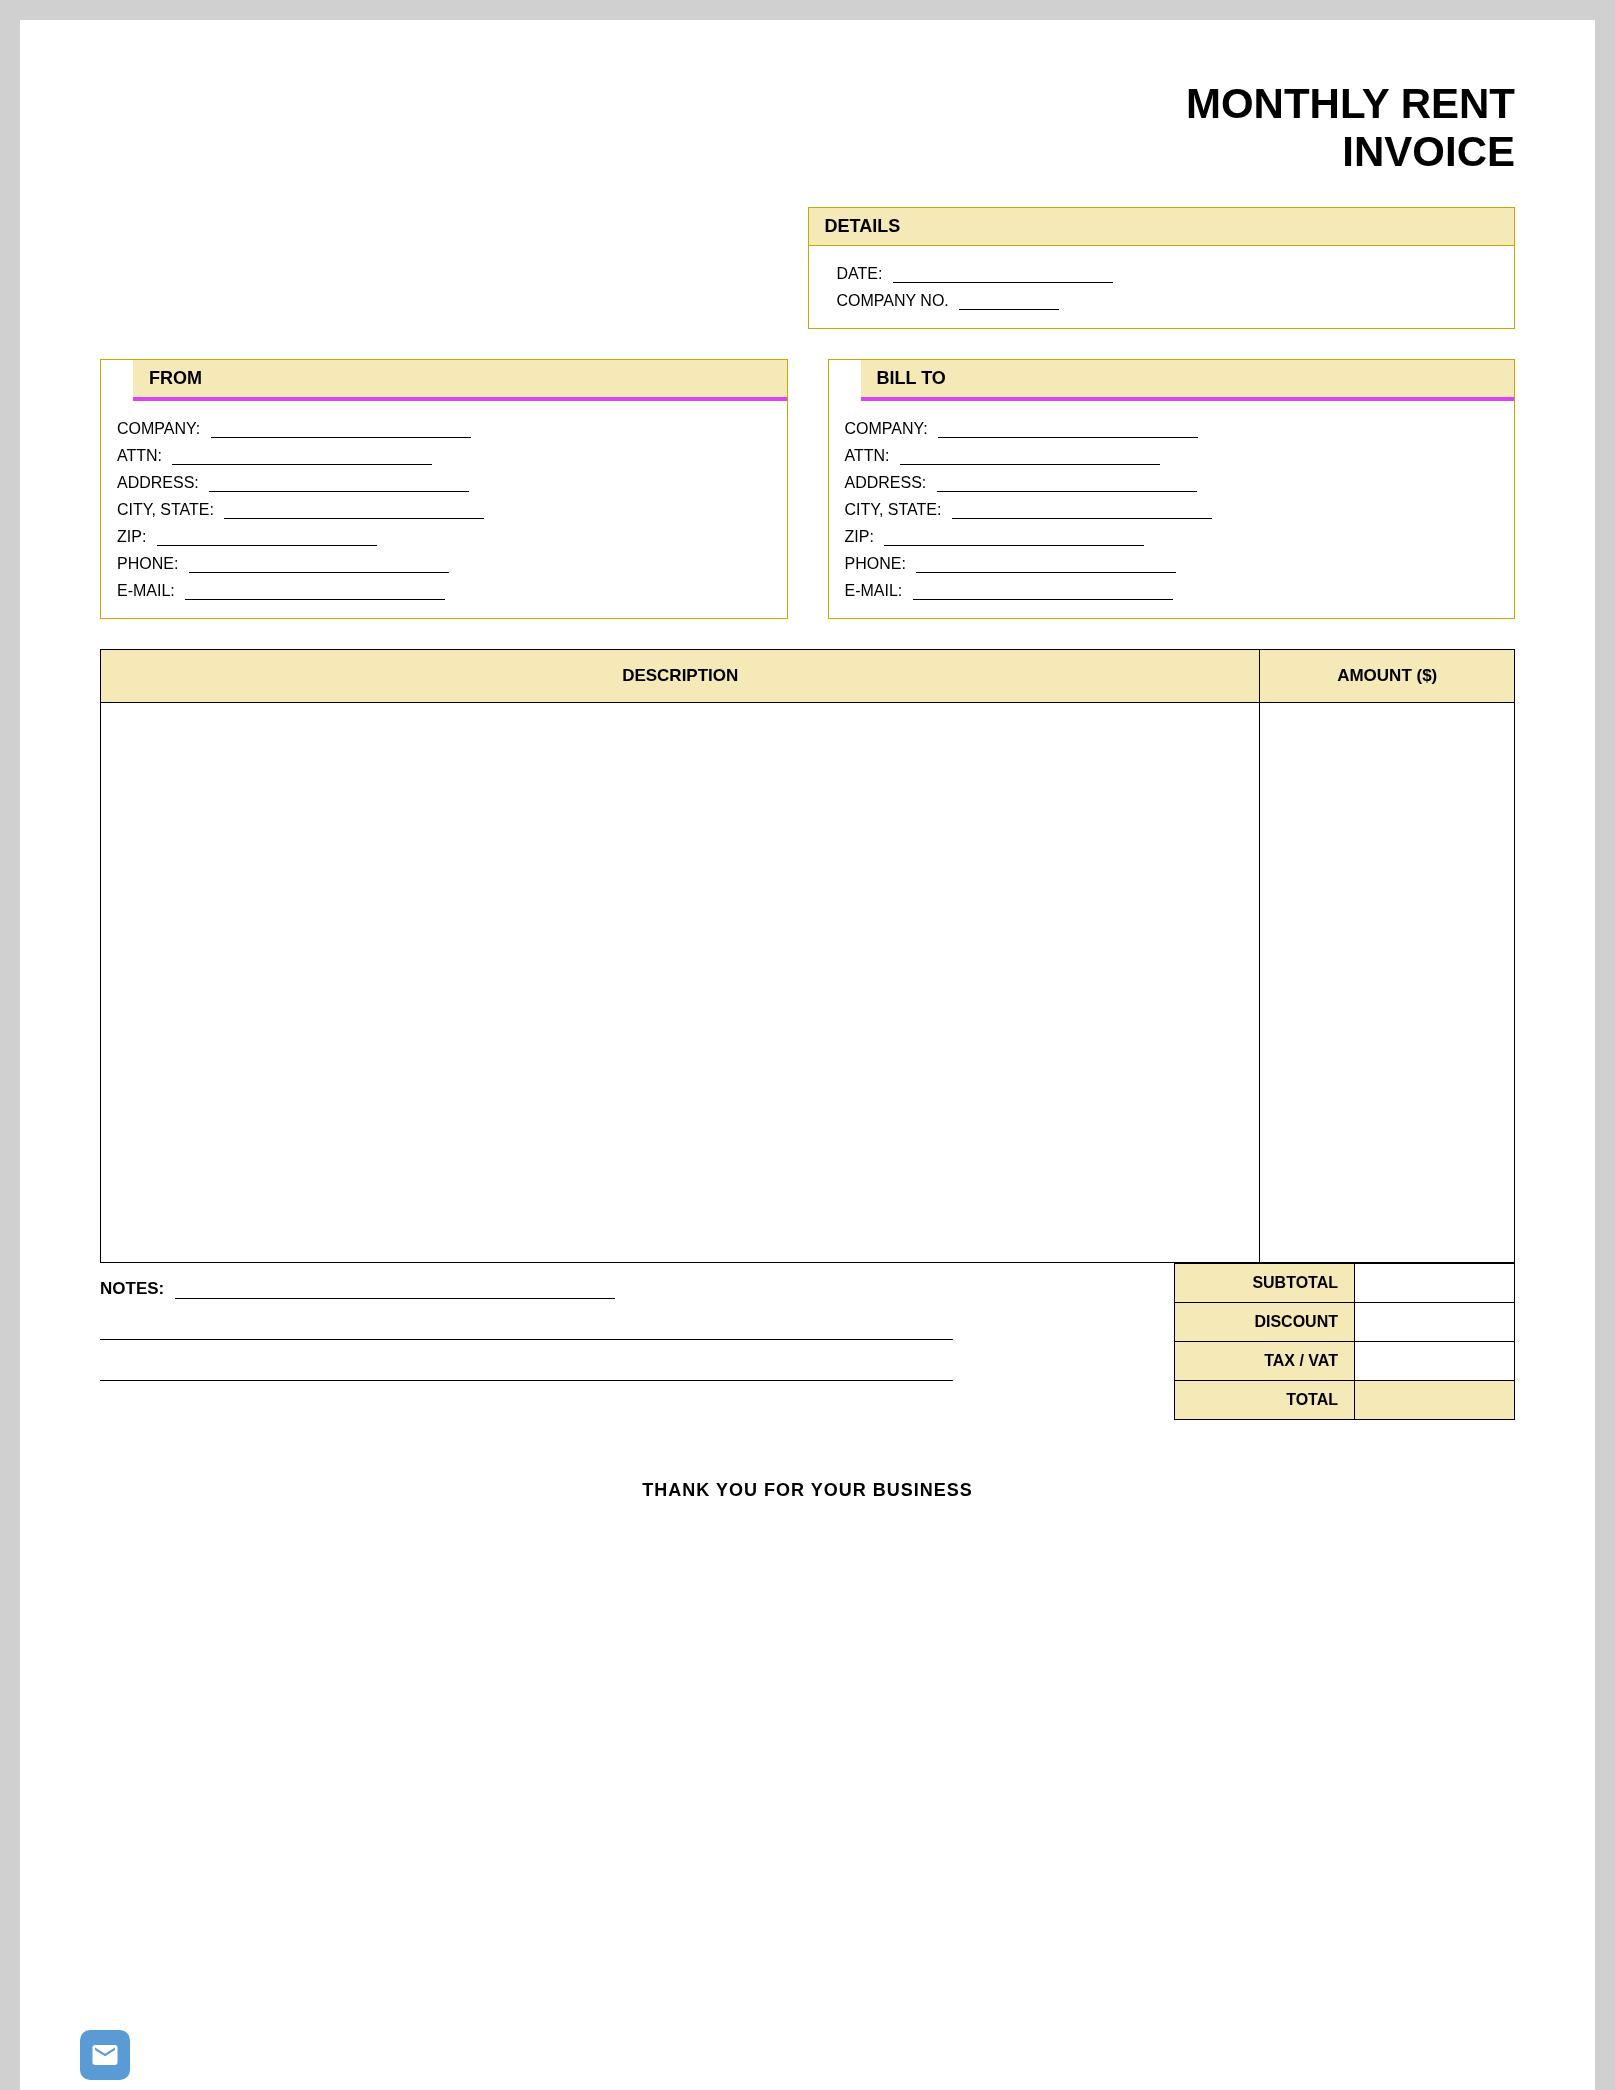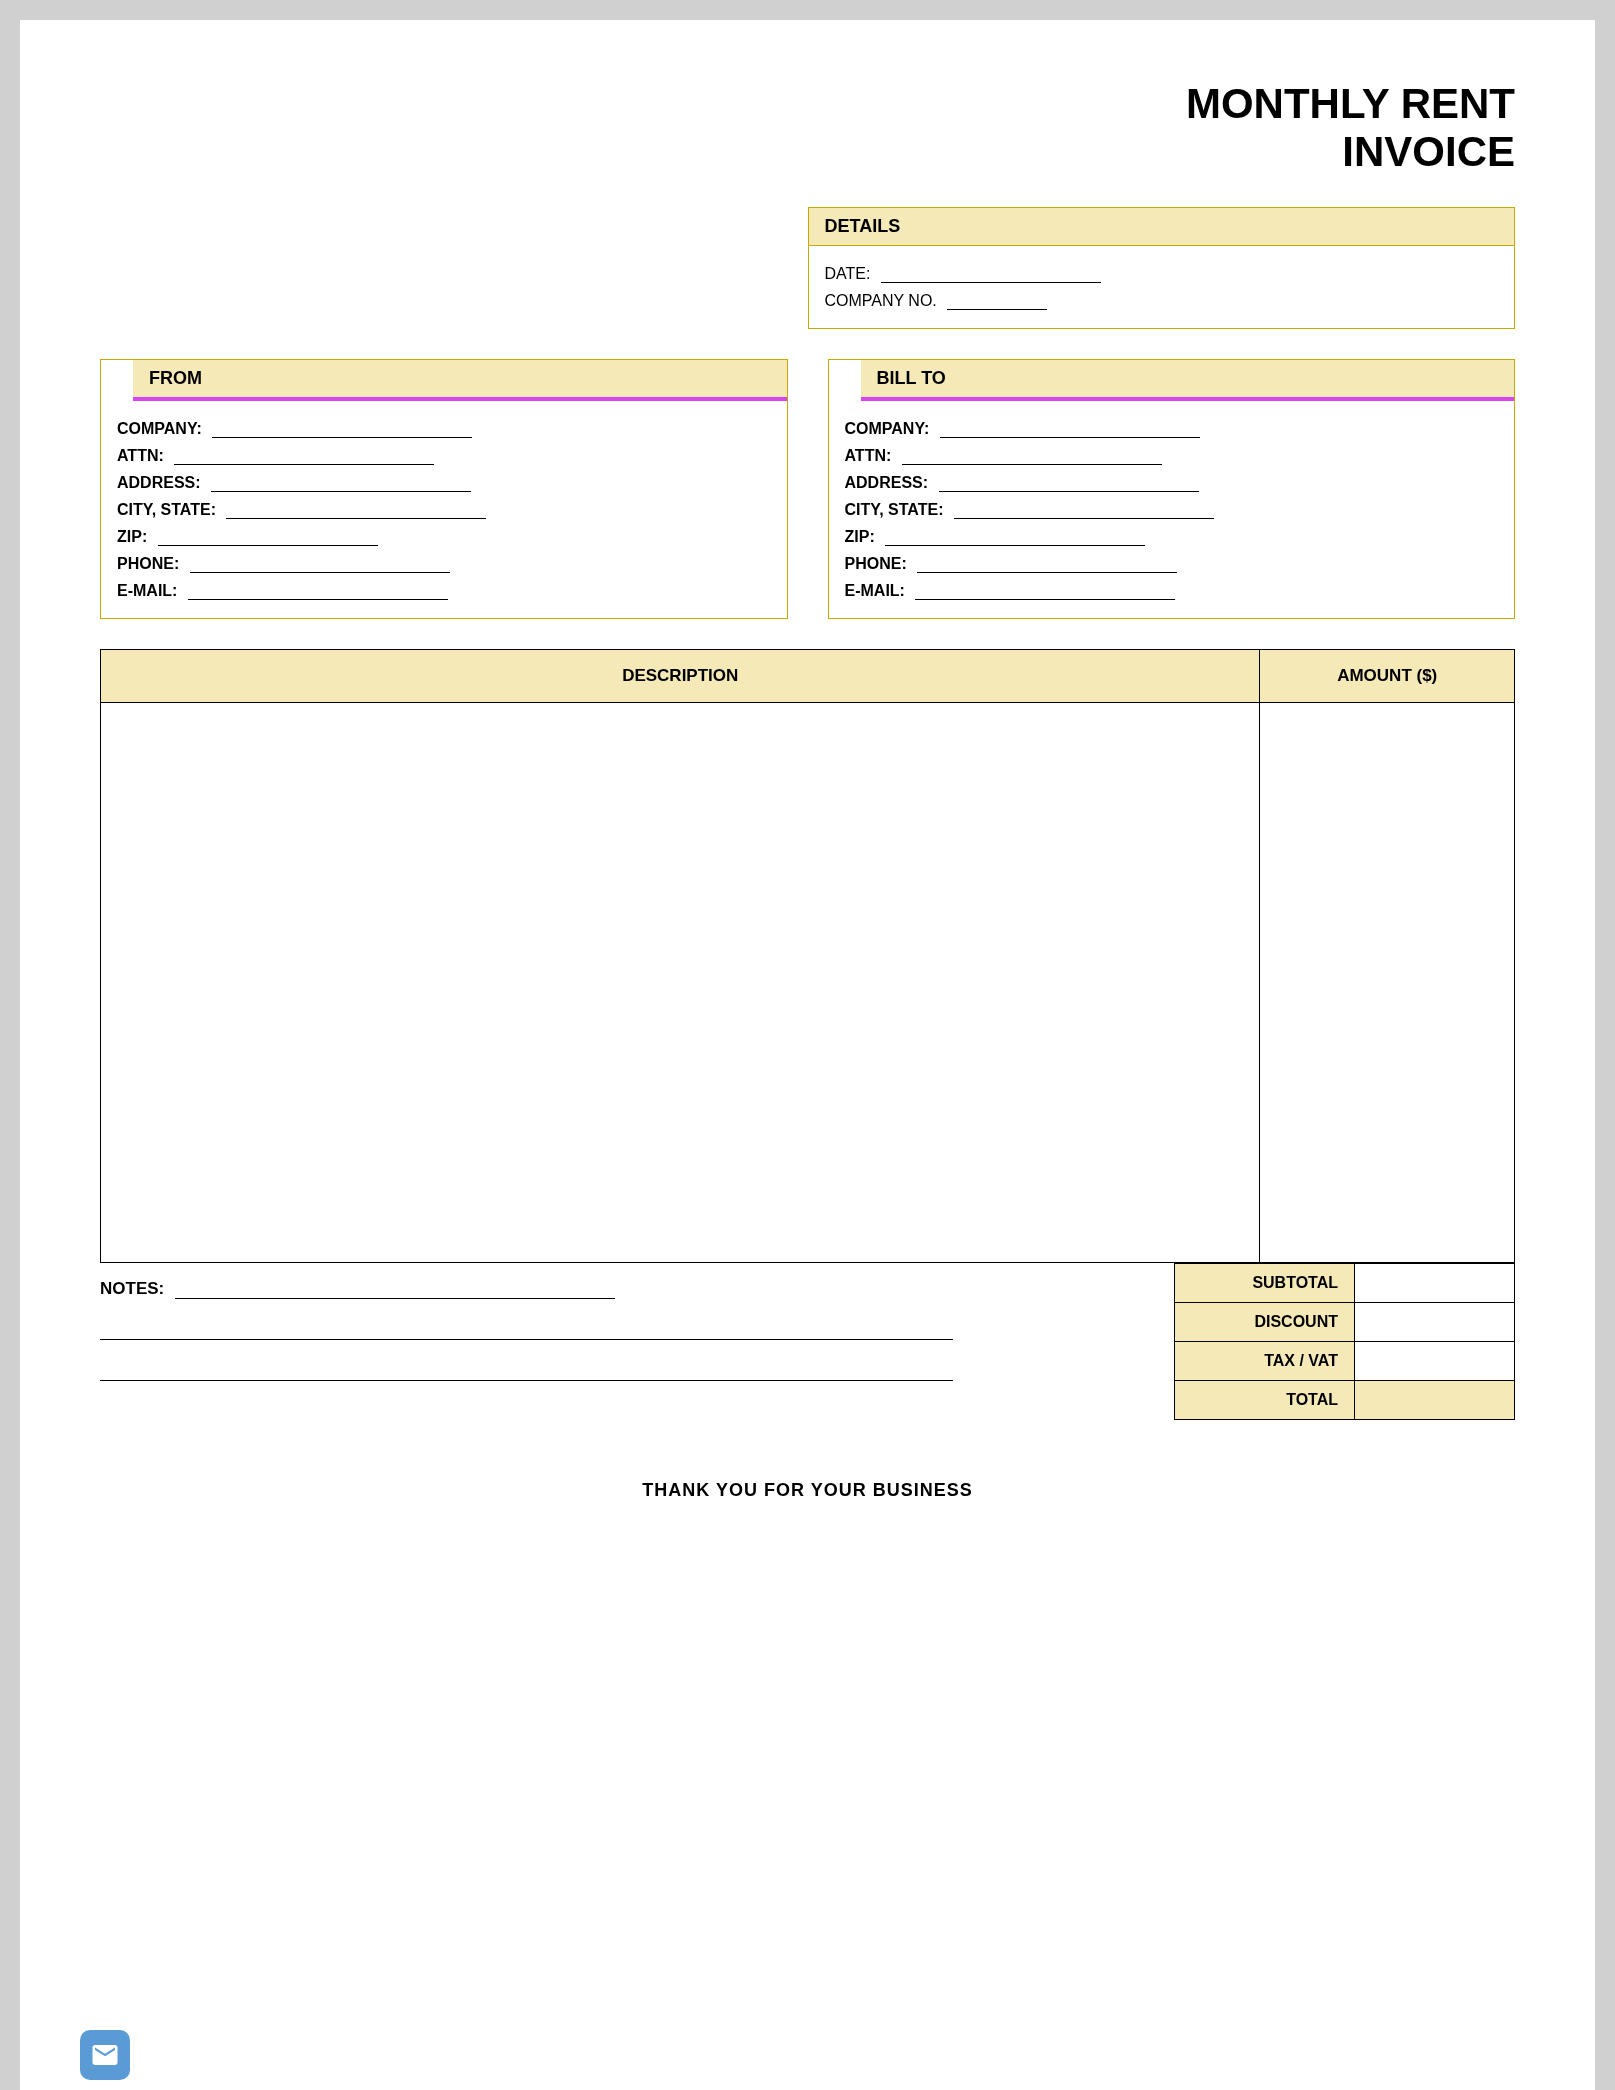--- a/index.html
+++ b/index.html
@@ -55,21 +55,21 @@
       margin-bottom: 0;
     }
 
     .details-body {
       padding: 10px 16px;
       border: 1px solid #c8a800;
       border-top: none;
     }
 
     .details-body .field-row {
-      margin: 8px 0;
+      margin: 8px 12px;
       font-size: 16px;
       color: #000;
     }
 
     .field-line {
       display: inline-block;
       border-bottom: 1.5px solid #000;
       min-width: 220px;
       margin-left: 6px;
       vertical-align: bottom;
@@ -102,21 +102,20 @@
     }
 
     .col-half .col-body {
       padding: 10px 16px;
     }
 
     .col-body .field-row {
       margin: 8px 0;
       font-size: 16px;
       color: #000;
-      font-weight: bold;
     }
 
     .field-line-long {
       display: inline-block;
       border-bottom: 1.5px solid #000;
       min-width: 260px;
       margin-left: 6px;
       vertical-align: bottom;
     }
 

